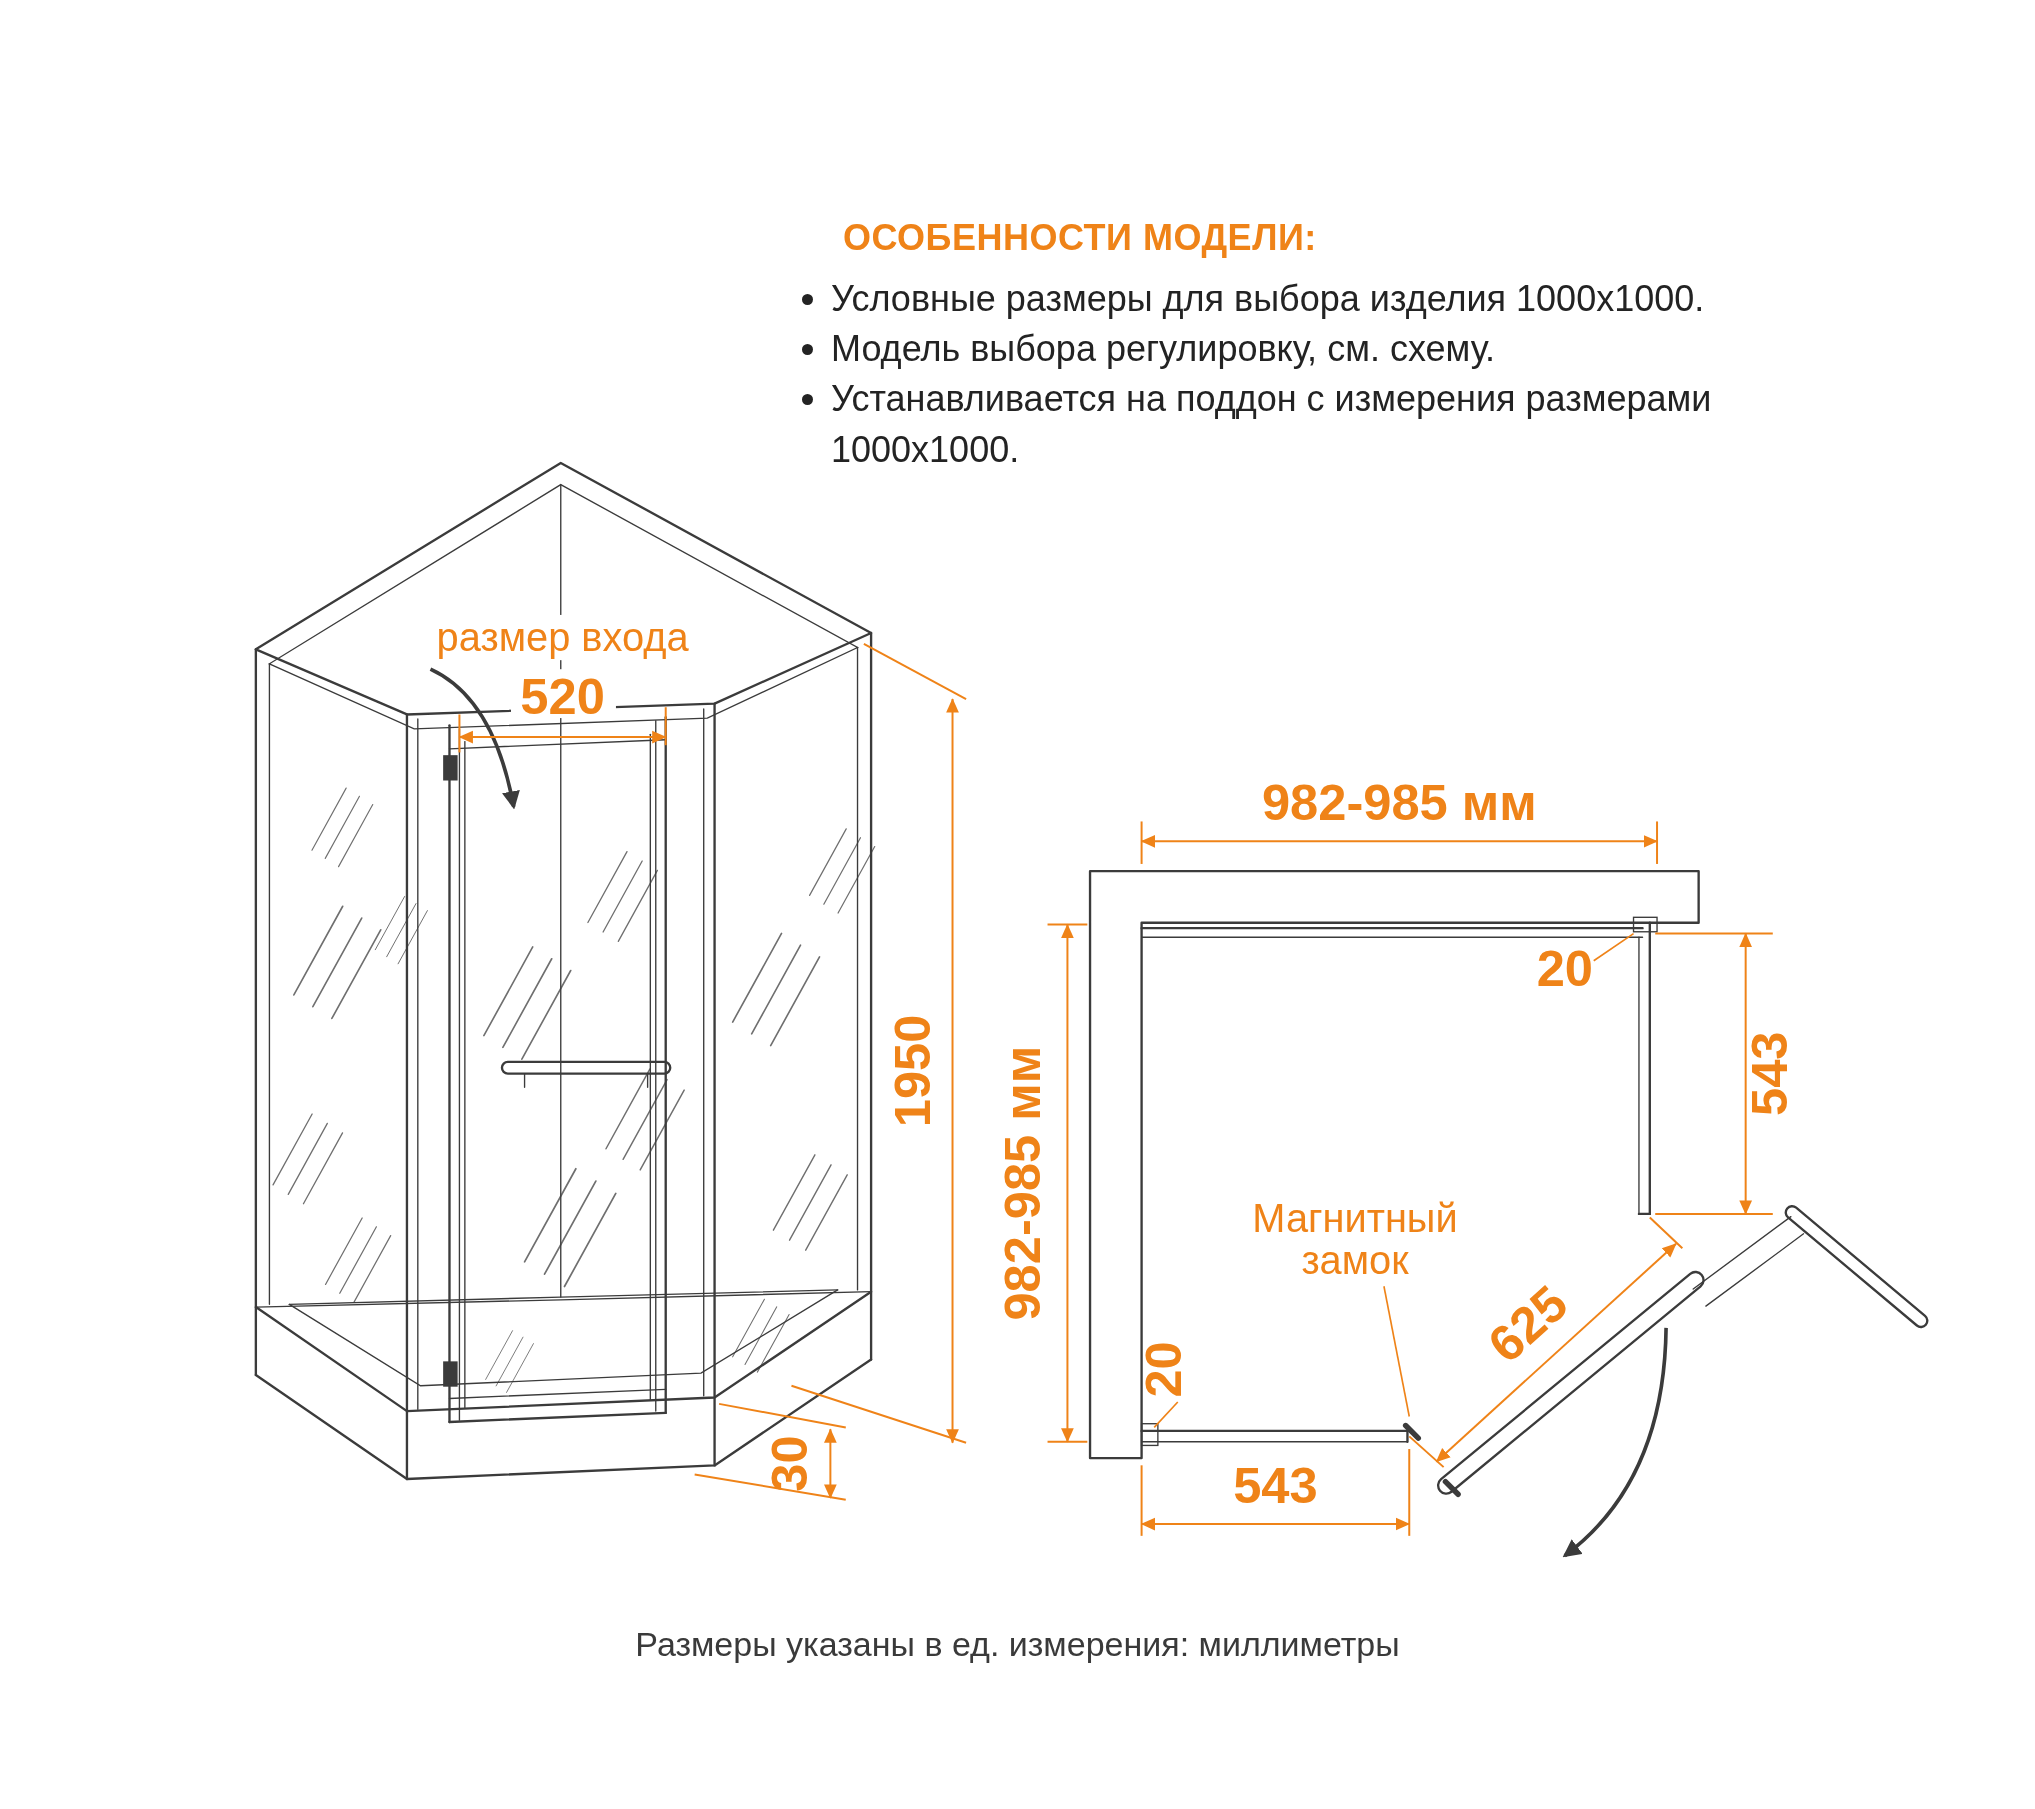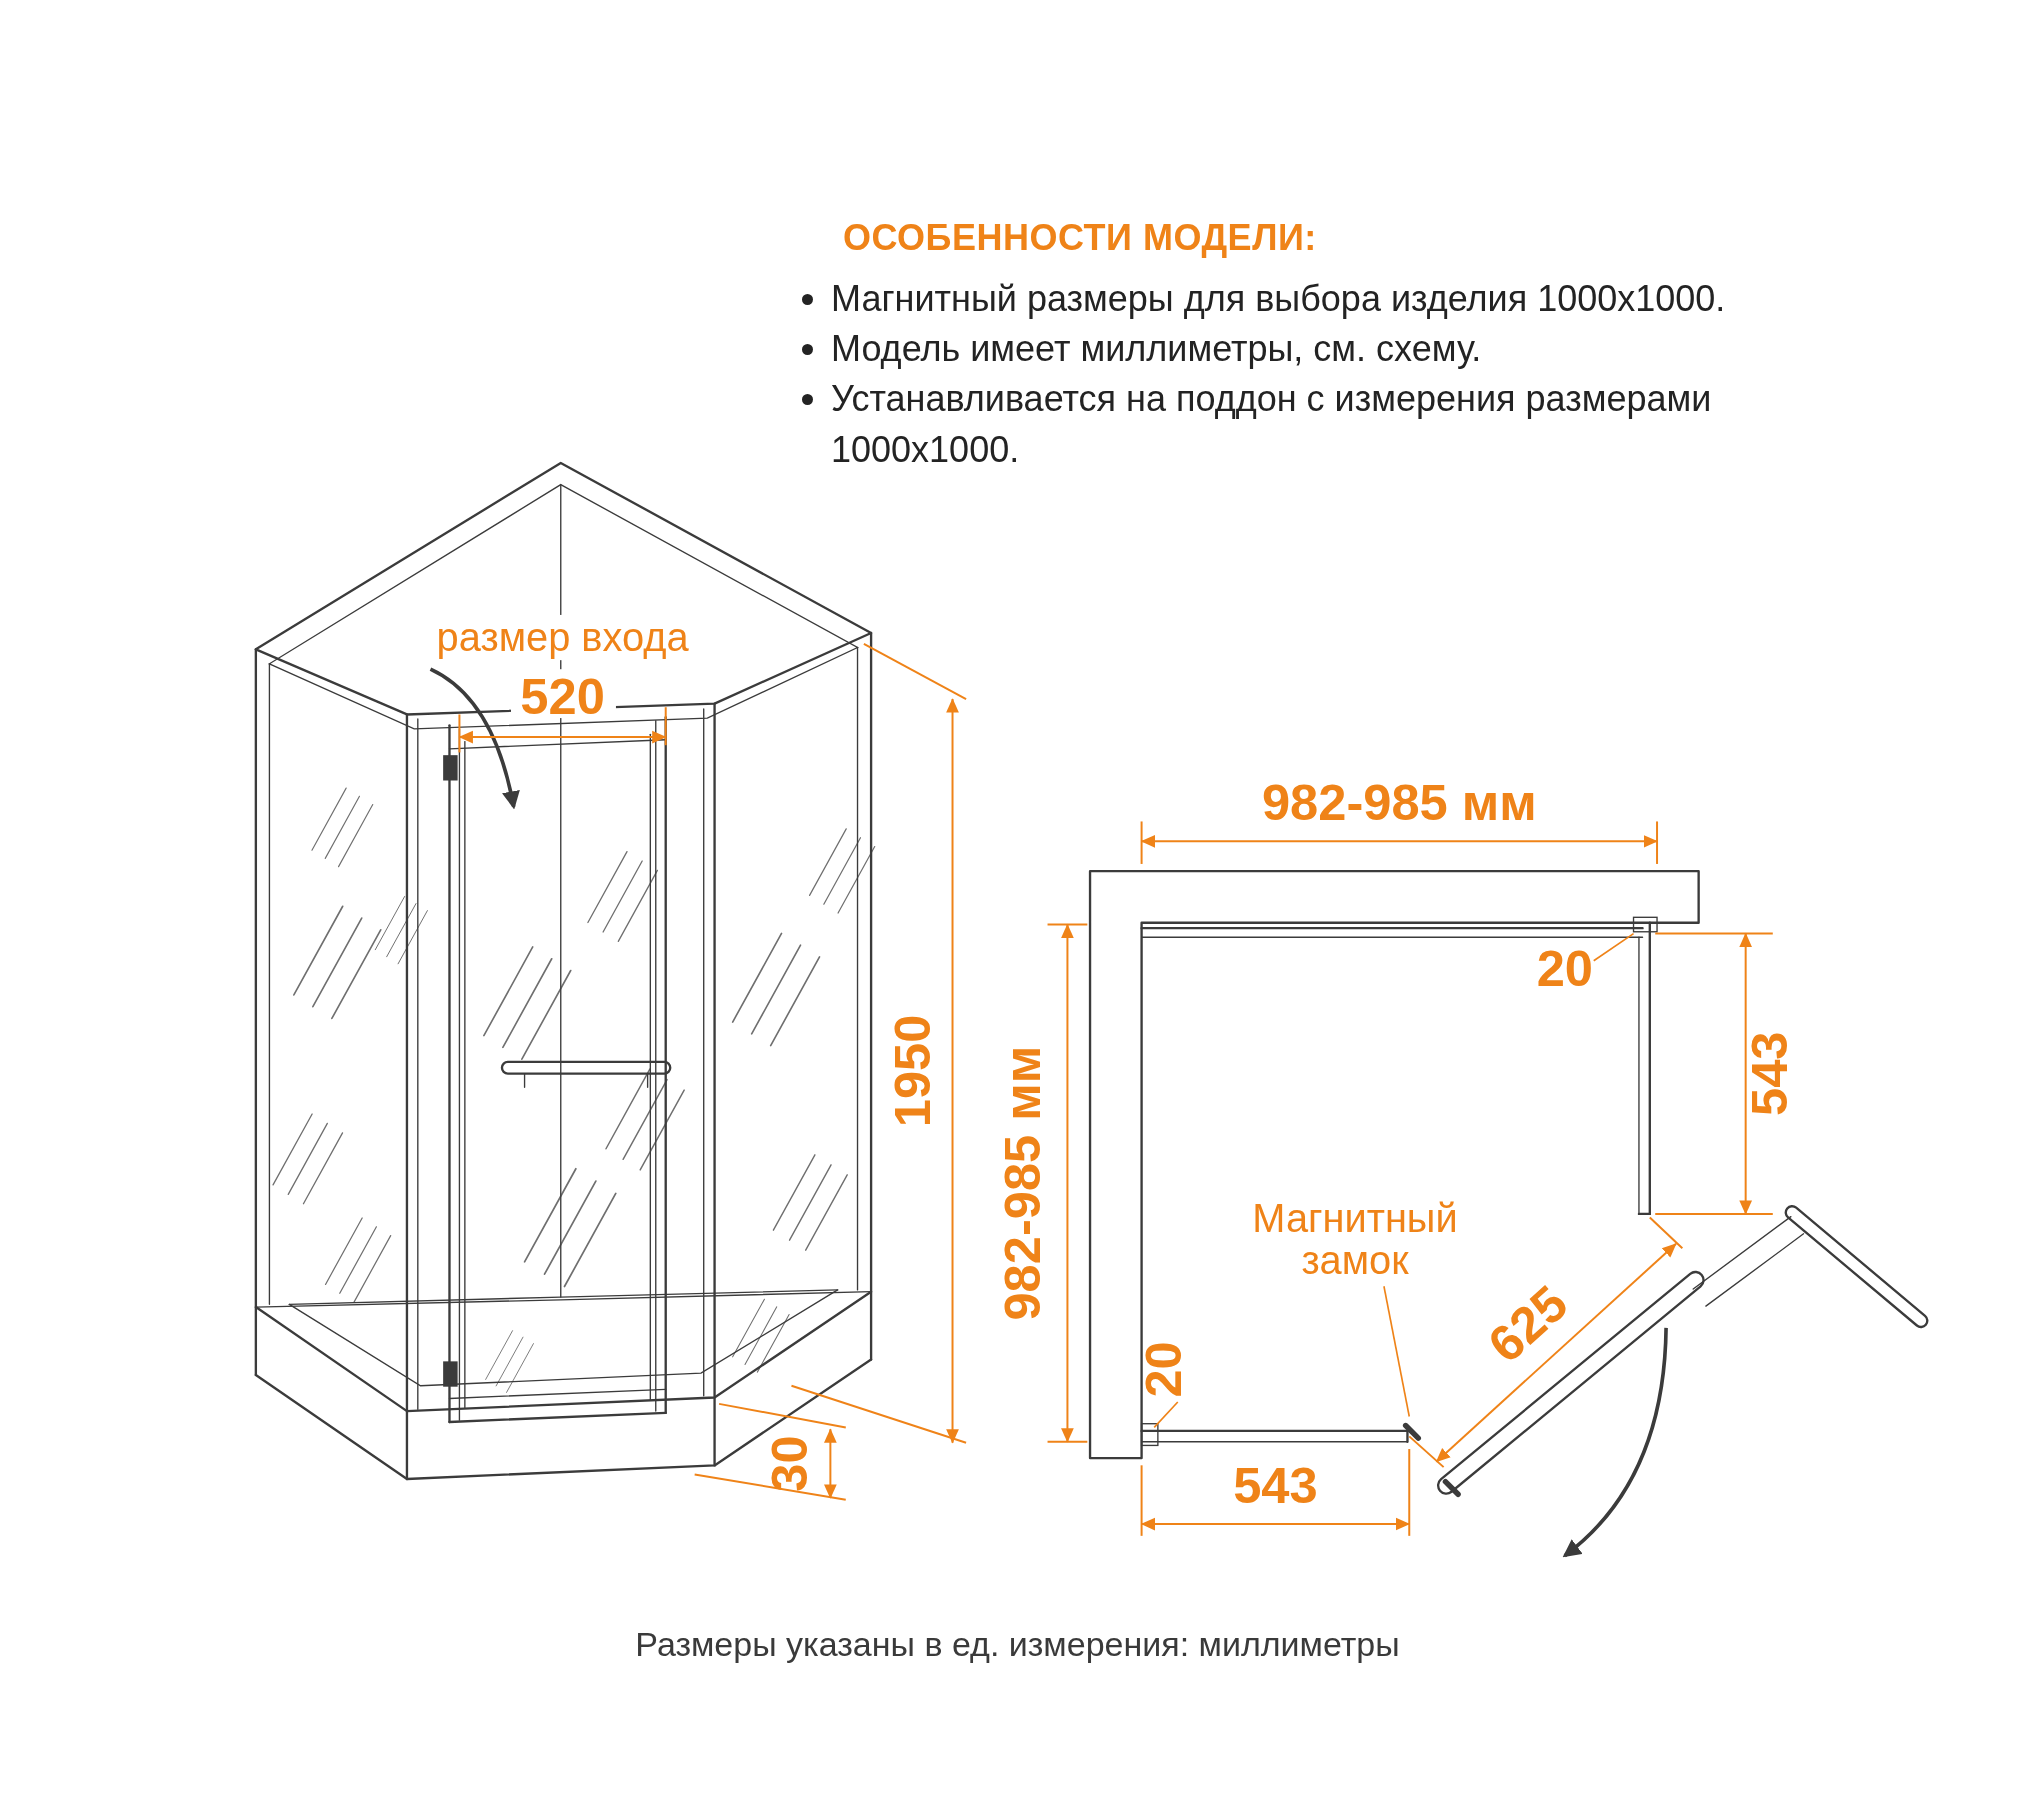--- a/index.html
+++ b/index.html
@@ -33,22 +33,22 @@
   .afb{fill:var(--line);}
 </style>
 </head>
 <body>
 
 <div class="page">
 
   <section class="features">
     <h1>ОСОБЕННОСТИ МОДЕЛИ:</h1>
     <ul>
-      <li>Магнитный размеры для выбора изделия 1000x1000.</li>
-      <li>Модель имеет миллиметры, см. схему.</li>
+      <li>Условные размеры для выбора изделия 1000x1000.</li>
+      <li>Модель выбора регулировку, см. схему.</li>
       <li>Устанавливается на поддон с измерения размерами 1000x1000.</li>
     </ul>
   </section>
 
   <svg class="front-view" width="760" height="1131" viewBox="0 0 840 1250" xmlns="http://www.w3.org/2000/svg">
     <defs>
       <g id="streak">
         <line x1="0" y1="0" x2="54" y2="-98"></line>
         <line x1="21" y1="13" x2="75" y2="-85"></line>
         <line x1="42" y1="26" x2="96" y2="-72"></line>

